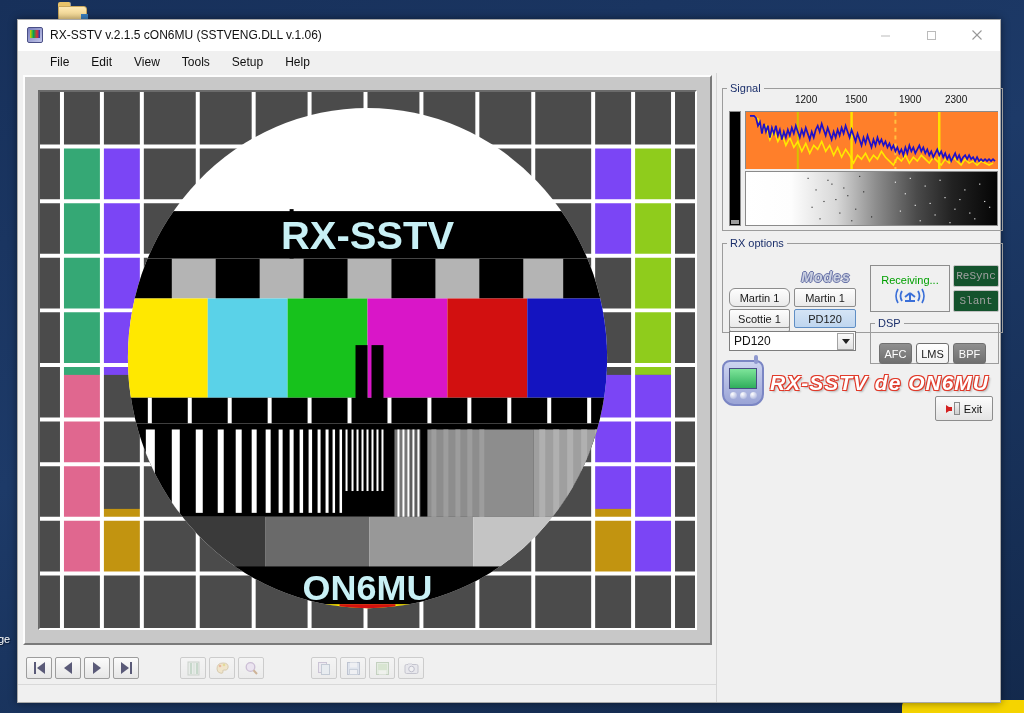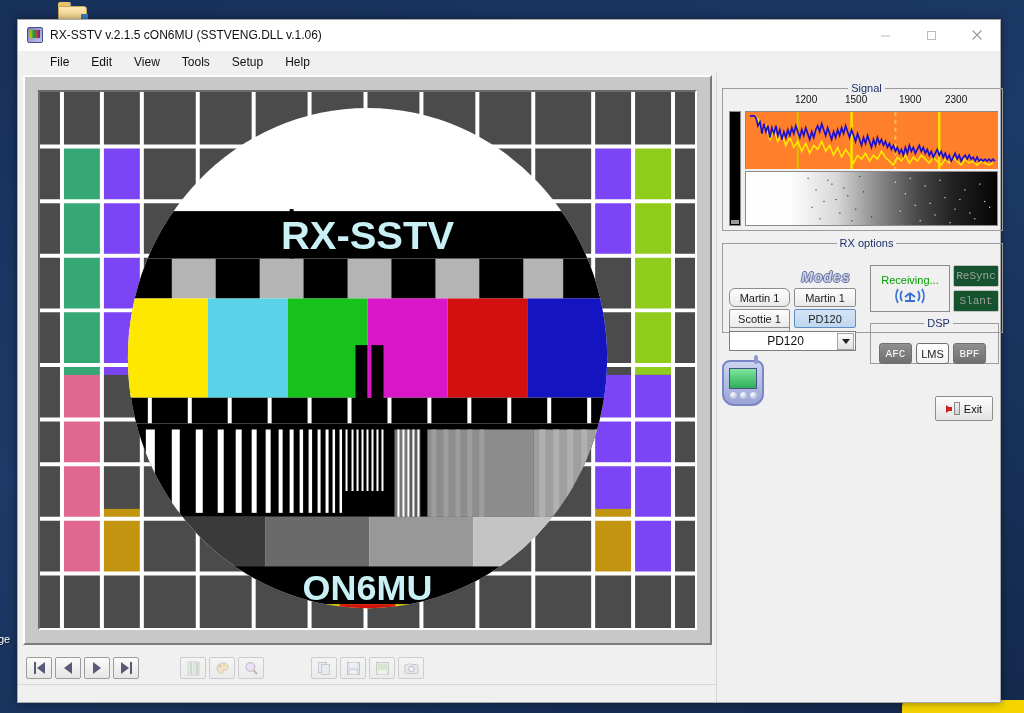--- a/index.html
+++ b/index.html
@@ -195,21 +195,21 @@
     width: 4px; background: #f0f0f0;
     border-left: 1px solid #d6d6d6;
   }
   #bottom-strip {
     position:absolute; left:0; right:0; bottom:0; height:18px;
     background:#f0f0f0; border-top:1px solid #d9d9d9;
   }
 
   
   #right-pane {
-    flex: 1 1 auto; position: relative; text-align: center;
+    flex: 1 1 auto; position: relative;
   }
 
   fieldset.group {
     position: absolute;
     border: 1px solid #9c9c9c;
     border-radius: 0;
     margin: 0; padding: 0;
     background: transparent;
   }
   fieldset.group > legend {
@@ -305,21 +305,21 @@
   #btn-slant  { left: 230px; top: 41px; width: 46px; height: 22px; }
 
   #grp-dsp {
     position: absolute; left: 147px; top: 68px; width: 129px; height: 47px;
   }
   .dspbtn {
     position: absolute; top: 14px; width: 33px; height: 21px;
     border: 1px solid #707070; border-radius: 3px;
     font-size: 11px; display: flex; align-items: center; justify-content: center;
   }
-  .dspbtn.on  { background: linear-gradient(180deg,#8f8f8f,#6f6f6f); color: #ffffff; font-family: Liberation Mono, monospace; }
+  .dspbtn.on  { background: linear-gradient(180deg,#8f8f8f,#6f6f6f); color: #ffffff; }
   .dspbtn.off { background: linear-gradient(180deg,#ffffff,#f2f2f2); color: #1a1a1a; }
   #dsp-afc { left: 8px; }
   #dsp-lms { left: 45px; }
   #dsp-bpf { left: 82px; }
 
   
   #brand {
     position: absolute; left: 6px; top: 286px; width: 230px; height: 48px;
     display: flex; align-items: center;
   }
@@ -805,20 +805,21 @@
       <div id="brand">
         <div id="brand-device">
           <span class="ant"></span>
           <span class="scr"></span>
           <span class="dots">
               <i></i>
               <i></i>
               <i></i>
             </span>
         </div>
+        <div id="brand-text">RX-SSTV de ON6MU</div>
       </div>
 
       <div id="btn-exit">
         <span id="exit-ico">
           <span class="door"></span>
             <span class="arr"></span>
             <span class="arr2"></span>
         </span>
         <span>Exit</span>
       </div>

